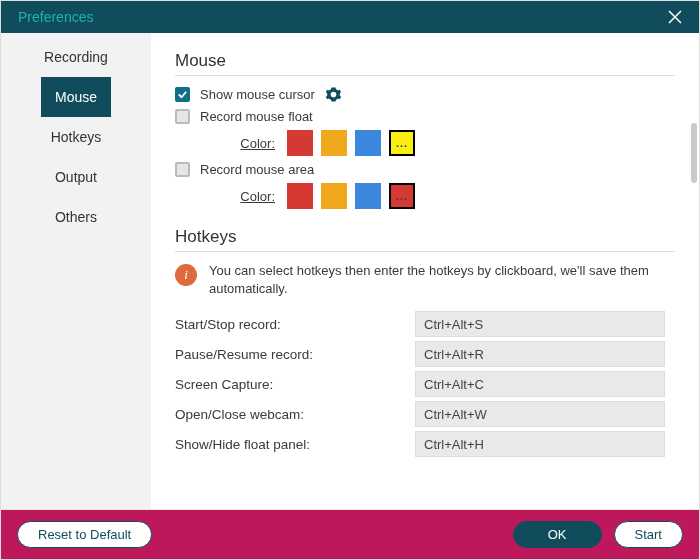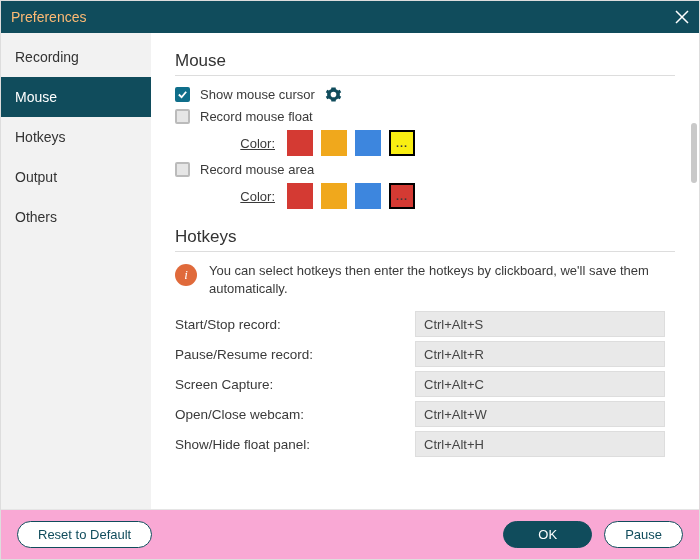--- a/index.html
+++ b/index.html
@@ -1,43 +1,43 @@
 <!DOCTYPE html>
 <html><head>
 <meta charset="utf-8">
 <style>
   * { box-sizing: border-box; margin: 0; padding: 0; }
   html, body { width: 700px; height: 560px; font-family: "Segoe UI", Tahoma, sans-serif; font-size: 13px; color: #333; background: #fff; overflow: hidden; }
   .window { width: 700px; height: 560px; display: flex; flex-direction: column; border: 1px solid #ddd; }
-  .titlebar { background: #104c5c; color: #fdba74; height: 32px; display: flex; align-items: center; padding: 0 10px; justify-content: space-between; }
+  .titlebar { background: #104c5c; color: #14b8a6; height: 32px; display: flex; align-items: center; padding: 0 17px; justify-content: space-between; }
   .titlebar .title { font-size: 14px; }
   .titlebar .close { cursor: pointer; display:flex; align-items:center; }
   .body { flex: 1; display: flex; min-height: 0; }
-  .sidebar { width: 150px; background: #f2f2f2; display: flex; flex-direction: column; padding-top: 4px; }
+  .sidebar { width: 150px; background: #f2f2f2; display: flex; flex-direction: column; padding-top: 4px; align-items: center; }
   .sidebar-item { padding: 12px 14px; font-size: 14px; color: #333; cursor: pointer; }
   .sidebar-item.active { background: #104c5c; color: #fff; }
   .content { flex: 1; padding: 12px 24px 0 24px; overflow-y: auto; color: #3a3a3a; position:relative; }
   .scroll-indicator { position:absolute; top:90px; right:2px; width:6px; height:60px; background:#c9c9c9; border-radius:3px; }
   h2.section { font-size: 17px; font-weight: 500; color: #333; margin: 6px 0 4px 0; }
   hr.sep { border: none; border-top: 1px solid #ddd; margin: 2px 0 10px 0; }
   .row { display: flex; align-items: center; margin: 6px 0; }
   .checkbox { width: 15px; height: 15px; border: 2px solid #0f6e8a; border-radius: 2px; display: inline-flex; align-items: center; justify-content: center; margin-right: 10px; cursor: pointer; }
   .checkbox.checked { background: #0f6e8a; }
   .checkbox.unchecked { border-color: #bbb; background: #e6e6e6; }
   .checkbox svg { width: 11px; height: 11px; }
   .gear { margin-left: 10px; cursor: pointer; display:flex; align-items:center;}
   .colorlabel { width: 60px; text-align: right; margin-left: 40px; margin-right: 12px; font-size: 13px; text-decoration: underline;}
   .swatch { width: 26px; height: 26px; margin-right: 8px; cursor: pointer; }
   .swatch.more { border: 2px solid #000; display:flex; align-items:center; justify-content:center; font-size: 11px; font-weight: bold; letter-spacing: 1px;}
   .info-ic { width: 22px; height: 22px; border-radius: 50%; background: #e06a3b; color: #fff; display:flex; align-items:center; justify-content:center; font-style: italic; font-family: Georgia, serif; font-size: 13px; margin-right: 12px; flex-shrink:0; margin-top:2px;}
   .info-row { display:flex; align-items:flex-start; margin: 6px 0 14px 0; max-width: 480px; line-height:1.35;}
   .hotkey-row { display:flex; align-items:center; margin: 4px 0; }
   .hotkey-label { width: 230px; text-align: left; margin-right: 10px; font-size: 13.5px; }
   .hotkey-input { flex: 0 0 250px; height: 26px; background: #e9e9e9; border: 1px solid #ddd; padding: 0 8px; font-size: 13px; color:#444; }
-  .footer { height: 50px; border-top: 1px solid #e5e5e5; display:flex; align-items:center; padding: 0 16px; justify-content: space-between; background:#f9a8d4;}
+  .footer { height: 50px; border-top: 1px solid #e5e5e5; display:flex; align-items:center; padding: 0 16px; justify-content: space-between; background:#be185d;}
   .btn { border-radius: 16px; padding: 5px 20px; font-size: 13px; cursor: pointer; border: 1.5px solid #104c5c; background: #fff; color: #104c5c; }
   .btn.primary { background: #104c5c; color: #fff; padding: 5px 34px; }
   .right-btns { display:flex; gap:12px; }
 </style>
 </head>
 <body>
 
 <div class="window">
 
   <div class="titlebar">
@@ -136,17 +136,17 @@
         <input class="hotkey-input" value="Ctrl+Alt+H" style="">
       </div>
 
     </div>
   </div>
 
   <div class="footer">
     <button class="btn">Reset to Default</button>
     <div class="right-btns">
       <button class="btn primary">OK</button>
-      <button class="btn">Pause</button>
+      <button class="btn">Start</button>
     </div>
   </div>
 
 </div>
 
 </body></html>

